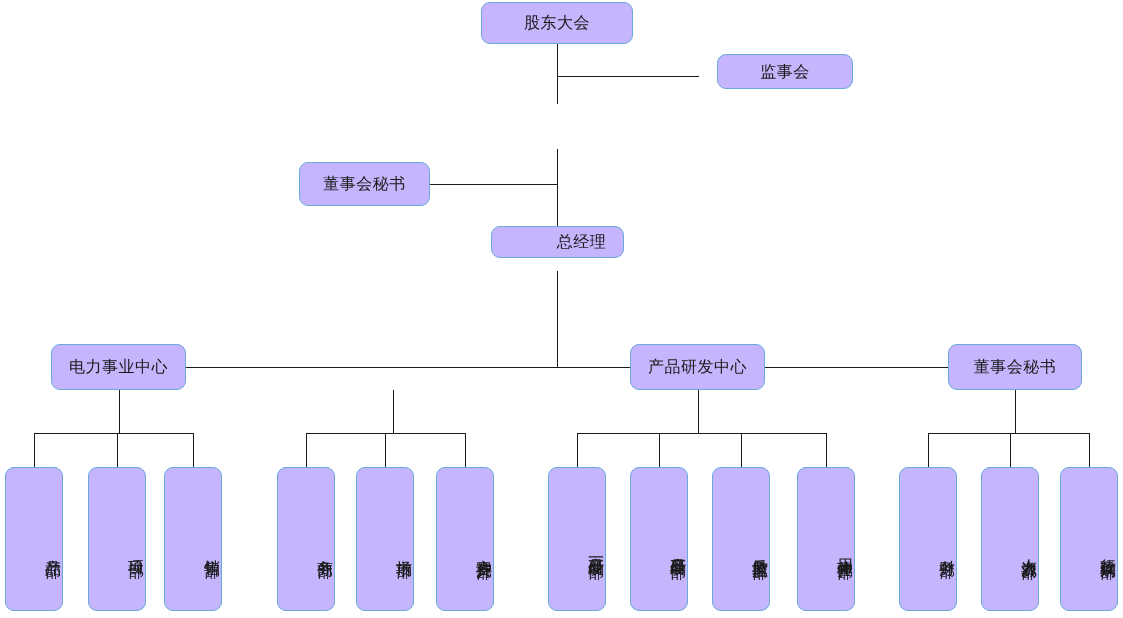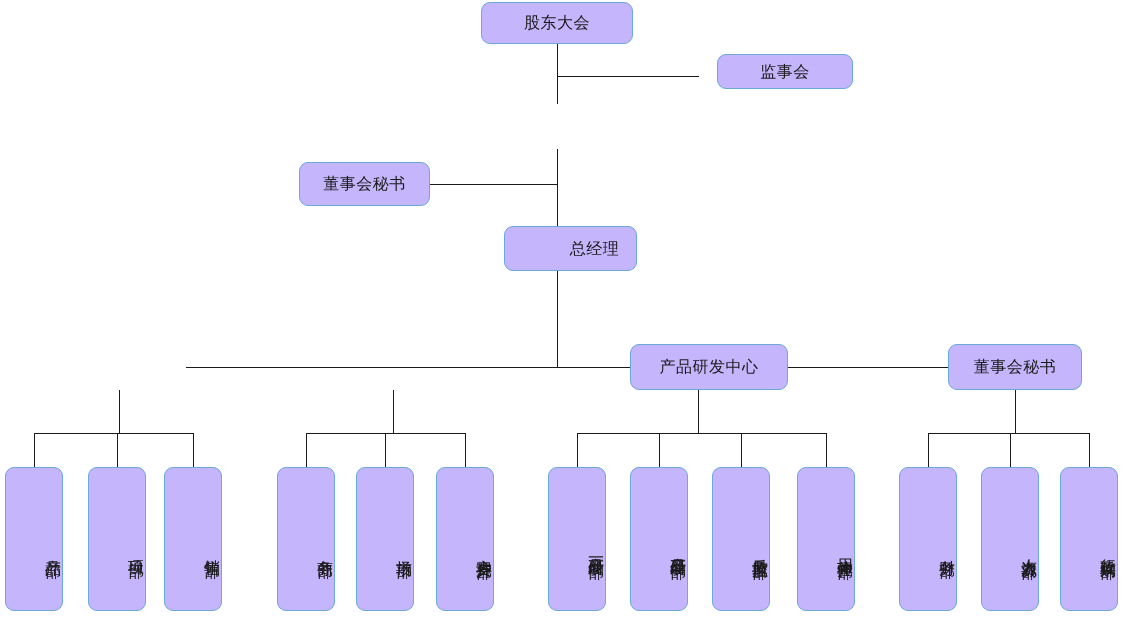--- a/index.html
+++ b/index.html
@@ -41,44 +41,45 @@
   .ln.h{height:1px;}
   .ln.v{width:1px;}
 </style>
 </head>
 <body>
 
 <div id="chart">
     <div class="node" style="left: 481px; top: 2px; width: 152px; height: 42px;">股东大会</div>
     <div class="node" style="left: 699px; top: 54px; width: 136px; height: 35px; margin-left: 18px;">监事会</div>
     <div class="node" style="left: 299px; top: 162px; width: 131px; height: 44px;">董事会秘书</div>
-    <div class="node" style="left: 504px; top: 226px; width: 133px; height: 45px; padding-left: 48px;">总经理</div>
+    <div class="node" style="left: 491px; top: 226px; width: 133px; height: 32px; padding-left: 48px;">总经理</div>
     <div class="ln v" style="left: 557px; top: 44px; height: 60px; width: 1px;"></div>
     <div class="ln h" style="left: 557px; top: 76px; width: 142px; height: 1px;"></div>
     <div class="ln v" style="left: 557px; top: 149px; height: 77px; width: 1px;"></div>
     <div class="ln h" style="left: 430px; top: 184px; width: 127px; height: 1px;"></div>
     <div class="ln v" style="left: 557px; top: 271px; height: 96px; width: 1px;"></div>
     <div class="ln h" style="left: 186px; top: 367px; width: 762px; height: 1px;"></div>
+    <div class="node" style="left: 51px; top: 344px; width: 135px; height: 46px;">电力事业中心</div>
     <div class="ln v" style="left: 119px; top: 390px; height: 43px; width: 1px;"></div>
     <div class="ln h" style="left: 34px; top: 433px; width: 159px; height: 1px;"></div>
     <div class="ln v" style="left: 34px; top: 433px; height: 34px; width: 1px;"></div>
     <div class="node vertical" style="left: 5px; top: 467px; width: 58px; height: 144px;">产品部</div>
     <div class="ln v" style="left: 117px; top: 433px; height: 34px; width: 1px;"></div>
     <div class="node vertical" style="left: 88px; top: 467px; width: 58px; height: 144px;">项目部</div>
     <div class="ln v" style="left: 193px; top: 433px; height: 34px; width: 1px;"></div>
     <div class="node vertical" style="left: 164px; top: 467px; width: 58px; height: 144px;">销售部</div>
     <div class="ln v" style="left: 393px; top: 390px; height: 43px; width: 1px;"></div>
     <div class="ln h" style="left: 306px; top: 433px; width: 159px; height: 1px;"></div>
     <div class="ln v" style="left: 306px; top: 433px; height: 34px; width: 1px;"></div>
     <div class="node vertical" style="left: 277px; top: 467px; width: 58px; height: 144px;">商务部</div>
     <div class="ln v" style="left: 385px; top: 433px; height: 34px; width: 1px;"></div>
     <div class="node vertical" style="left: 356px; top: 467px; width: 58px; height: 144px;">市场部</div>
     <div class="ln v" style="left: 465px; top: 433px; height: 34px; width: 1px;"></div>
     <div class="node vertical" style="left: 436px; top: 467px; width: 58px; height: 144px;">客户支持部</div>
-    <div class="node" style="left: 630px; top: 344px; width: 158px; height: 46px;">产品研发中心</div>
+    <div class="node" style="left: 630px; top: 344px; width: 135px; height: 46px;">产品研发中心</div>
     <div class="ln v" style="left: 698px; top: 390px; height: 43px; width: 1px;"></div>
     <div class="ln h" style="left: 577px; top: 433px; width: 249px; height: 1px;"></div>
     <div class="ln v" style="left: 577px; top: 433px; height: 34px; width: 1px;"></div>
     <div class="node vertical" style="left: 548px; top: 467px; width: 58px; height: 144px;">产品研发一部</div>
     <div class="ln v" style="left: 659px; top: 433px; height: 34px; width: 1px;"></div>
     <div class="node vertical" style="left: 630px; top: 467px; width: 58px; height: 144px;">产品研发二部</div>
     <div class="ln v" style="left: 741px; top: 433px; height: 34px; width: 1px;"></div>
     <div class="node vertical" style="left: 712px; top: 467px; width: 58px; height: 144px;">质量监控部</div>
     <div class="ln v" style="left: 826px; top: 433px; height: 34px; width: 1px;"></div>
     <div class="node vertical" style="left: 797px; top: 467px; width: 58px; height: 144px;">用户体验部</div>

